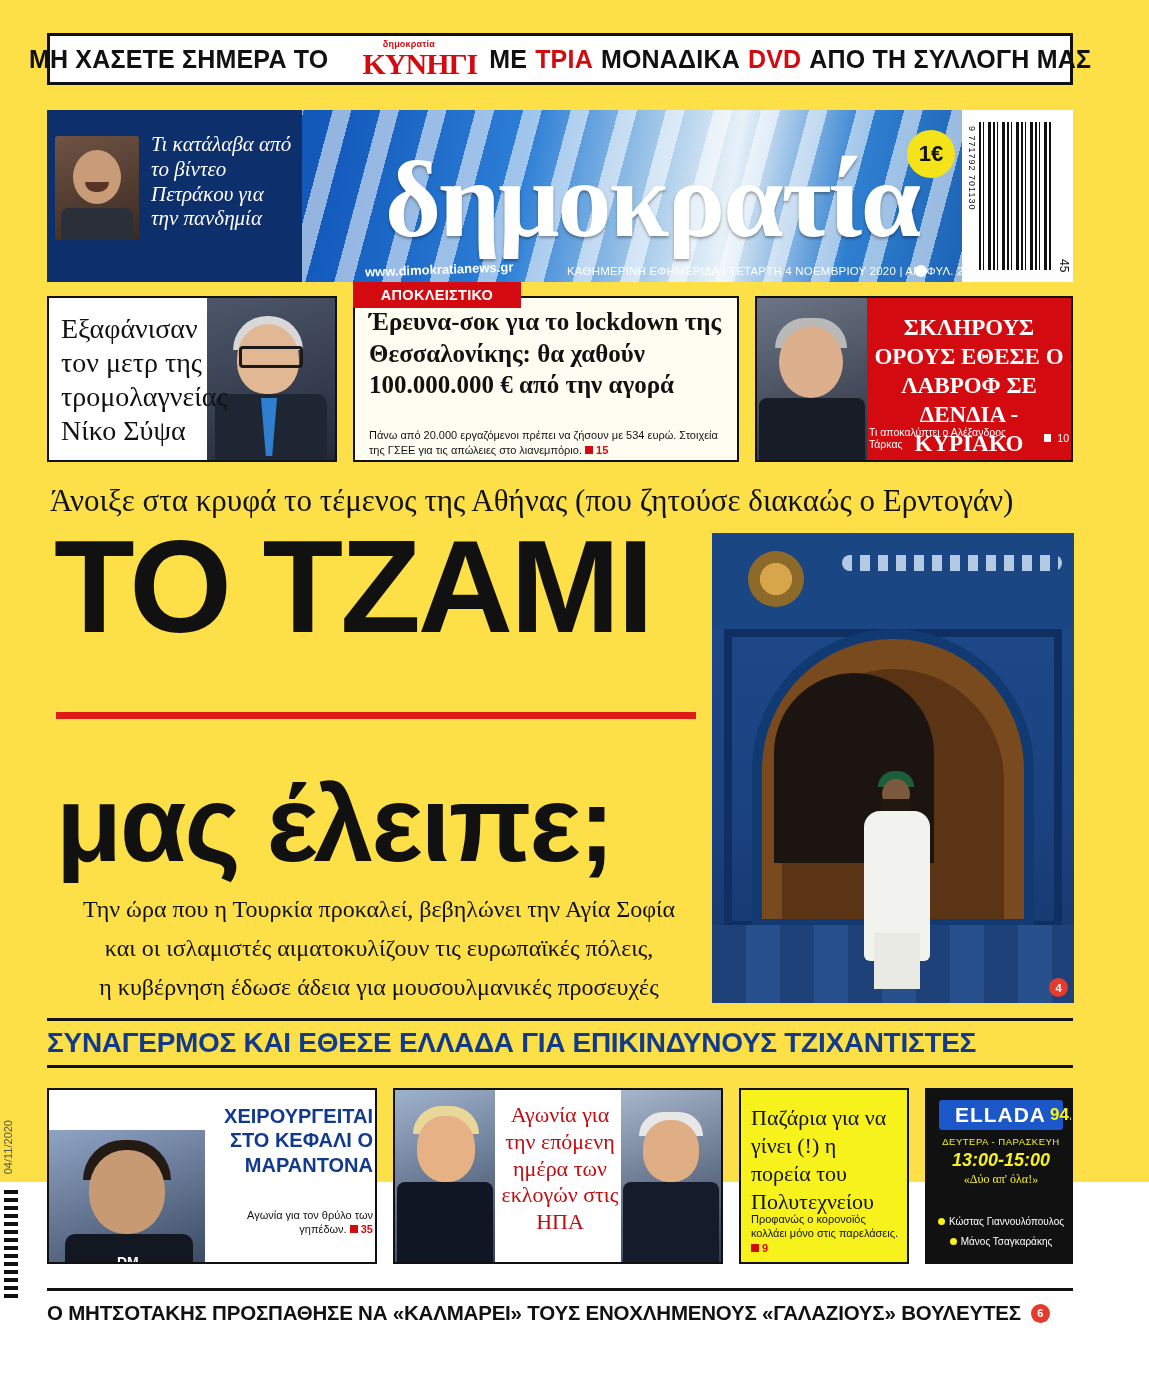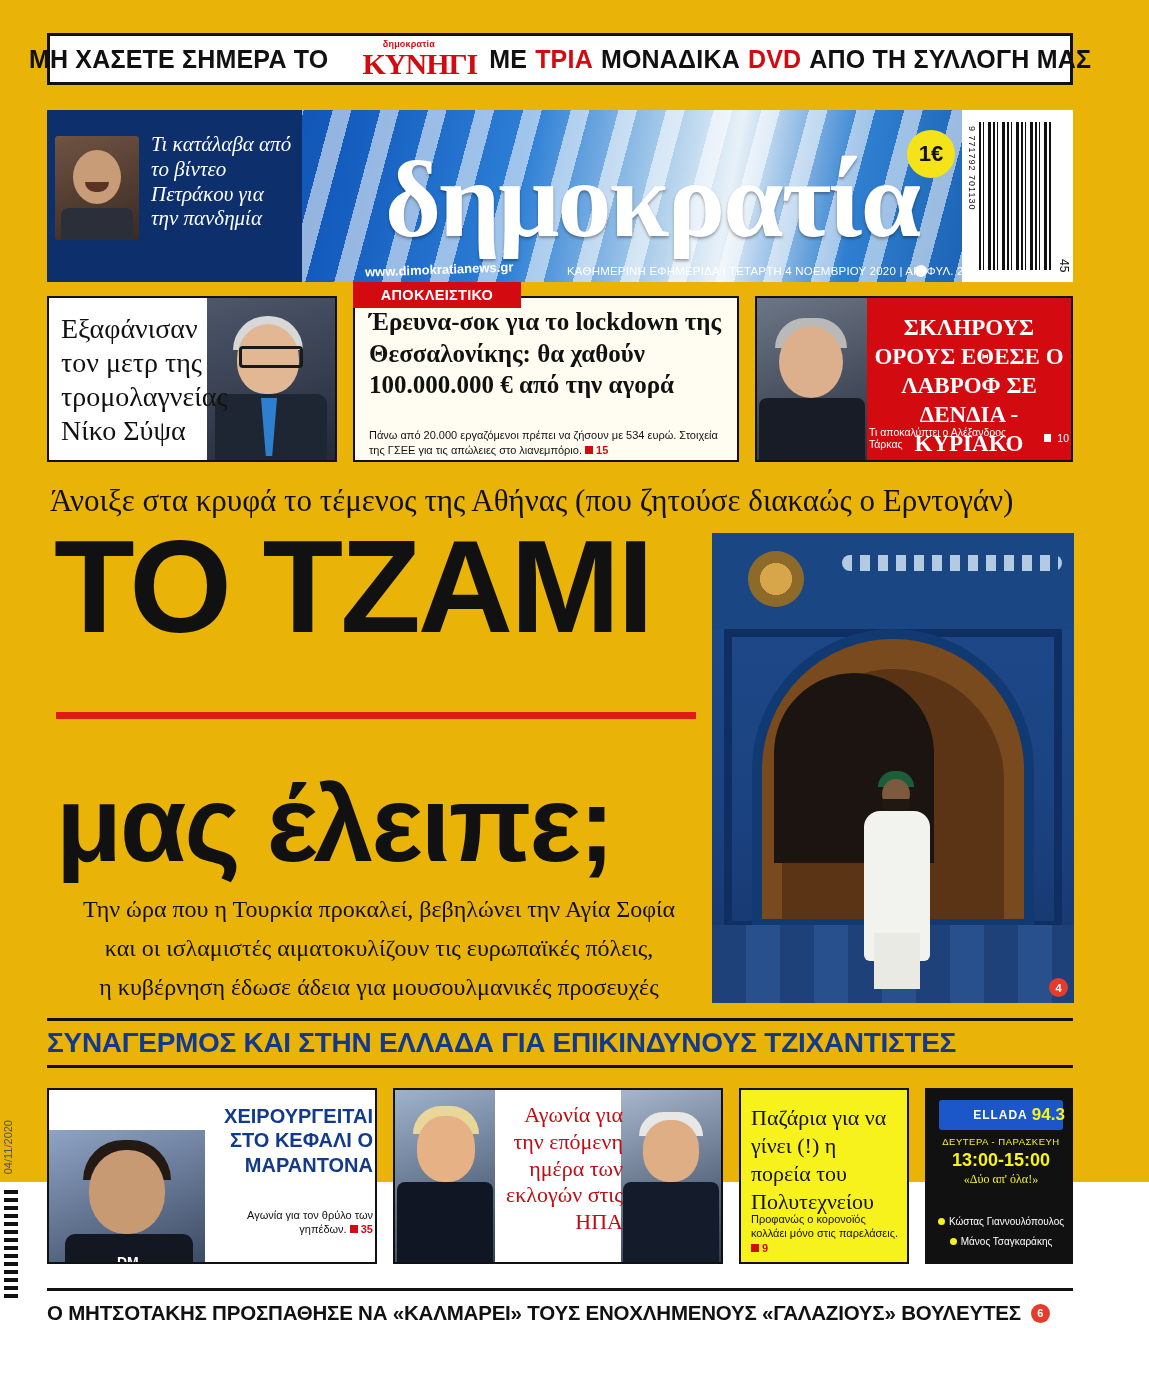--- a/index.html
+++ b/index.html
@@ -1,17 +1,17 @@
 <!DOCTYPE html>
 <html><head>
 <meta charset="utf-8">
 <style>
   html,body{margin:0;padding:0;background:#ffffff;}
   body{font-family:"Liberation Serif", serif;width:1149px;height:1382px;overflow:hidden;position:relative;}
-  .page{width:1149px;height:1182px;position:relative;background:#eab308;}
+  .page{width:1149px;height:1182px;position:relative;background:#fde047;}
 
   
   .promo{position:absolute;left:47px;top:33px;width:1026px;height:52px;border:3px solid #111;
          display:flex;align-items:center;justify-content:center;box-sizing:border-box;background:#fff;}
   .promo-text{font-family:"Liberation Sans",sans-serif;font-weight:bold;font-size:25px;letter-spacing:.2px;
               color:#111;display:flex;align-items:center;gap:8px;white-space:nowrap;}
   .promo-red{color:#d40a11;}
   .kynigi-wrap{display:inline-flex;flex-direction:column;align-items:center;line-height:1;margin:0 4px;}
   .kynigi-small{font-size:9px;color:#d40a11;font-weight:bold;}
   .kynigi{font-size:30px;color:#d40a11;font-weight:bold;font-family:"Liberation Serif",serif;
@@ -141,36 +141,36 @@
            font-size:11px;line-height:1.3;color:#111;text-align:right;padding-right:6px;}
   .bb2{left:346px;width:330px;background:#fff;}
   .bb2-l{position:absolute;left:0;top:0;width:100px;height:172px;background:linear-gradient(160deg,#9fb2cc,#33415a);}
   .bb2-r{position:absolute;right:0;top:0;width:100px;height:172px;background:linear-gradient(160deg,#a7b6cd,#2d3a52);}
   .f-trump-face{position:absolute;left:22px;top:26px;width:58px;height:66px;border-radius:46%;background:#e6b184;}
   .f-trump-hair{position:absolute;left:18px;top:16px;width:66px;height:28px;border-radius:34px 34px 0 0;background:#e9d79a;}
   .f-trump-suit{position:absolute;left:2px;top:92px;width:96px;height:80px;background:#101624;border-radius:8px 8px 0 0;}
   .f-biden-face{position:absolute;left:22px;top:30px;width:56px;height:62px;border-radius:46%;background:#dfae84;}
   .f-biden-hair{position:absolute;left:18px;top:22px;width:64px;height:24px;border-radius:32px 32px 0 0;background:#e7e7e7;}
   .f-biden-suit{position:absolute;left:2px;top:92px;width:96px;height:80px;background:#141b2b;border-radius:8px 8px 0 0;}
-  .bb2-text{position:absolute;left:102px;top:12px;width:126px;text-align:right;color:#c00d12;
+  .bb2-text{position:absolute;left:102px;top:12px;width:126px;text-align:center;color:#c00d12;
             font-family:"Liberation Serif",serif;font-size:22px;line-height:1.22;}
   .bb3{left:692px;width:170px;background:#f7f21c;}
   .bb3-text{position:absolute;left:10px;top:14px;width:150px;text-align:left;font-family:"Liberation Serif",serif;
             font-size:22px;line-height:1.28;color:#111;}
   .bb3-sub{position:absolute;left:10px;top:122px;width:152px;font-family:"Liberation Sans",sans-serif;
            font-size:11px;line-height:1.3;color:#111;}
   .bb4{left:878px;width:148px;background:#111;}
   .ellada{position:absolute;left:12px;top:10px;width:124px;height:30px;background:#1b57c8;border-radius:3px;
           display:flex;align-items:center;justify-content:center;gap:4px;}
-  .ellada b{color:#fff;font-family:"Liberation Sans",sans-serif;font-size:12px;letter-spacing:1px;margin-left:36px;}
+  .ellada b{color:#fff;font-family:"Liberation Sans",sans-serif;font-size:21px;letter-spacing:1px;margin-left:36px;}
   .ellada .hz{color:#f7f21c;font-family:"Liberation Sans",sans-serif;font-weight:bold;font-size:17px;}
   .bb4-l1{position:absolute;left:6px;top:46px;width:136px;text-align:center;color:#f7f21c;
           font-family:"Liberation Sans",sans-serif;font-size:9.5px;letter-spacing:.5px;}
   .bb4-l2{position:absolute;left:6px;top:60px;width:136px;text-align:center;color:#f7f21c;
-          font-family:"Liberation Sans",sans-serif;font-weight:bold;font-size:18px;}
+          font-family:"Liberation Sans",sans-serif;font-weight:bold;font-size:18px;font-style:italic;}
   .bb4-l3{position:absolute;left:6px;top:82px;width:136px;text-align:center;color:#f7f21c;
           font-family:"Liberation Serif",serif;font-size:12px;}
   .bb4-n1{position:absolute;left:6px;top:126px;width:136px;text-align:center;color:#fff;
           font-family:"Liberation Sans",sans-serif;font-size:10px;}
   .bb4-n2{position:absolute;left:6px;top:146px;width:136px;text-align:center;color:#fff;
           font-family:"Liberation Sans",sans-serif;font-size:10px;}
   .dot-y{display:inline-block;width:7px;height:7px;border-radius:50%;background:#f7f21c;margin-right:4px;}
 
   
   .bottomline{position:absolute;left:47px;top:1288px;width:1026px;height:44px;border-top:3px solid #111;
@@ -287,21 +287,21 @@
     <div class="m-floor"></div>
     <div class="m-turban"></div>
     <div class="m-head m-man-head"></div>
     <div class="m-beard"></div>
     <div class="m-robe"></div>
     <div class="m-legs"></div>
     <div class="badge-round badge4">4</div>
   </div>
 
   <div class="blueband">
-    <span>ΣΥΝΑΓΕΡΜΟΣ ΚΑΙ ΣΤΗΝ ΕΛΛΑΔΑ ΓΙΑ ΕΠΙΚΙΝΔΥΝΟΥΣ ΤΖΙΧΑΝΤΙΣΤΕΣ</span>
+    <span>ΣΥΝΑΓΕΡΜΟΣ ΚΑΙ ΕΘΕΣΕ ΕΛΛΑΔΑ ΓΙΑ ΕΠΙΚΙΝΔΥΝΟΥΣ ΤΖΙΧΑΝΤΙΣΤΕΣ</span>
   </div>
 
   <div class="row4">
     <div class="bb bb1">
       <div class="bb1-photo">
         <div class="bb1-hair"></div>
           <div class="bb1-face"></div>
           <div class="bb1-body"></div>
         <div class="bb1-dm">DM</div>
       </div>

